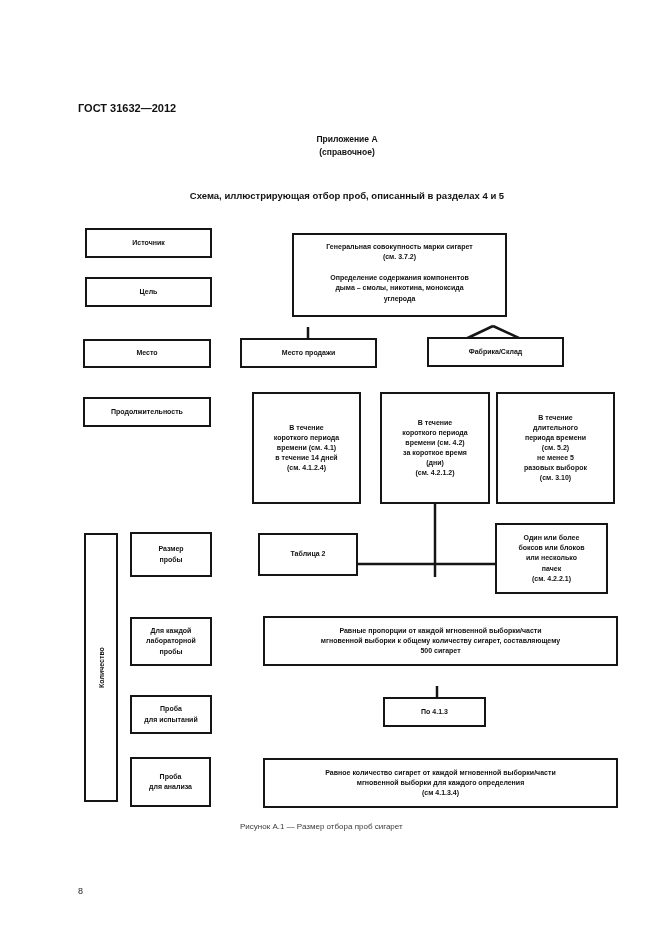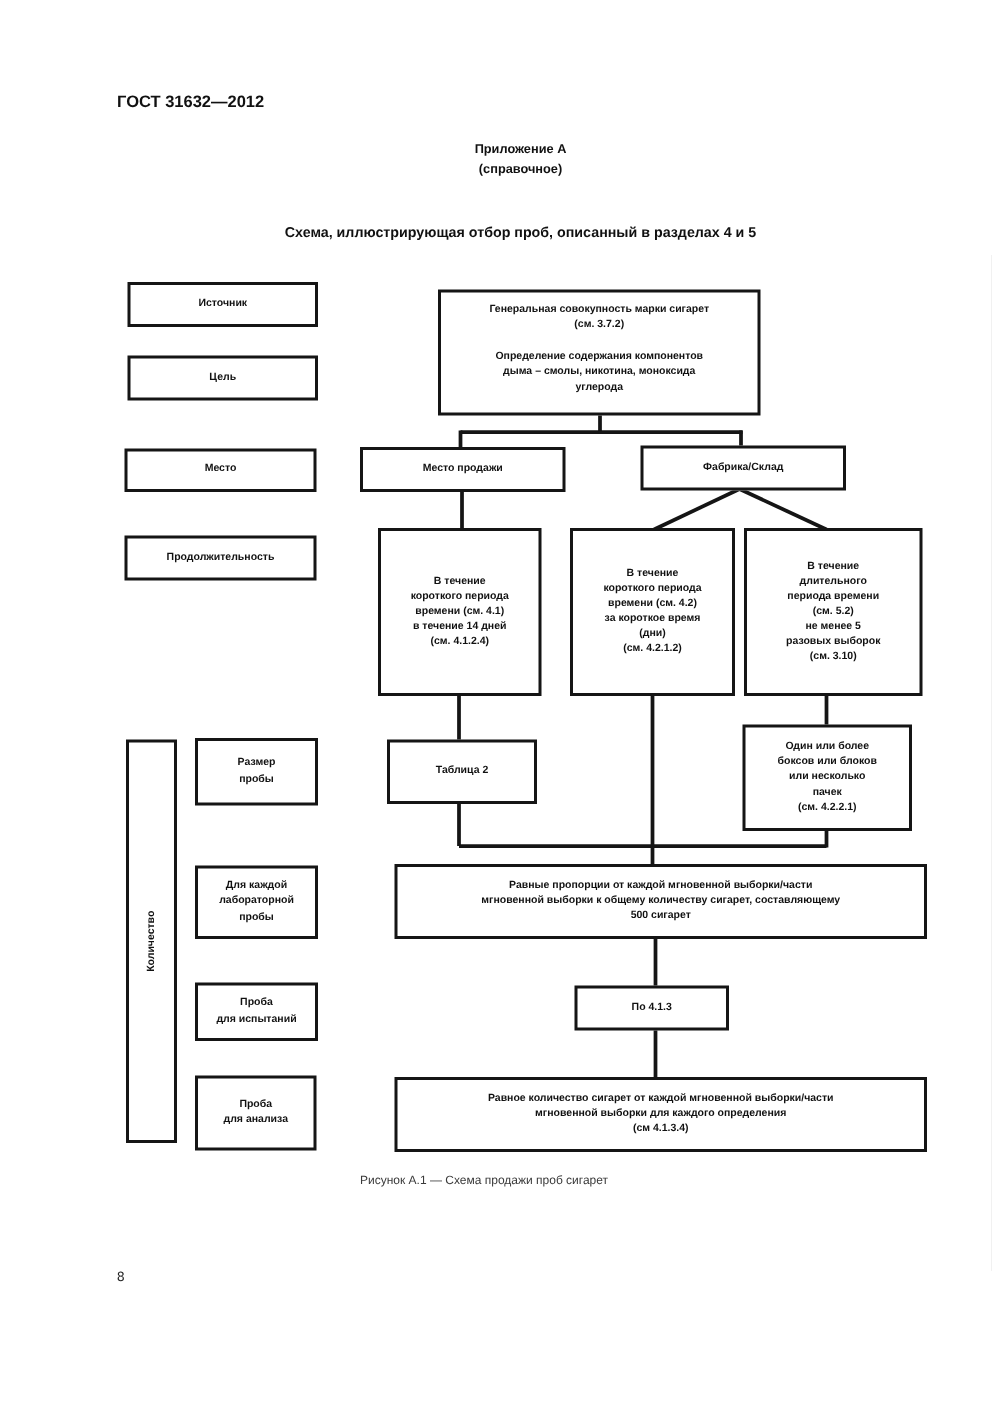--- a/index.html
+++ b/index.html
@@ -4,21 +4,21 @@
 <style>
   html,body{margin:0;padding:0;background:#e8e8e8;}
   .page{
     position:relative;
     width:661px;height:936px;
     background:#ffffff;
     font-family:"Liberation Sans", sans-serif;
     color:#111;
     overflow:hidden;
   }
-  .abs{position:absolute;box-sizing:border-box;}
+  .abs{position:absolute;box-sizing:border-box;margin-top:40px;}
   .doc-number{left:78px;top:62px;font-size:11px;font-weight:bold;}
   .appendix{left:0;top:93px;width:694px;text-align:center;font-size:8.5px;font-weight:bold;line-height:1.5;}
   .scheme-title{left:0;top:150px;width:694px;text-align:center;font-size:9.5px;font-weight:bold;}
   .box{
     border:2px solid #151515;
     display:flex;align-items:center;justify-content:center;
     text-align:center;
     font-size:7px;font-weight:bold;line-height:1.45;
     white-space:pre-line;
     background:#fff;
@@ -131,16 +131,16 @@
   <div class="abs box" style="left:263px;top:576px;width:355px;height:50px;"><span class="txt">Равные пропорции от каждой мгновенной выборки/части
 мгновенной выборки к общему количеству сигарет, составляющему
 500 сигарет</span></div>
 
   <div class="abs box" style="left:383px;top:657px;width:103px;height:30px;"><span class="txt">По 4.1.3</span></div>
 
   <div class="abs box" style="left:263px;top:718px;width:355px;height:50px;"><span class="txt">Равное количество сигарет от каждой мгновенной выборки/части
 мгновенной выборки для каждого определения
 (см 4.1.3.4)</span></div>
 
-  <div class="abs caption">Рисунок  А.1 — Схема продажи проб сигарет</div>
+  <div class="abs caption">Рисунок  А.1 — Размер отбора проб сигарет</div>
   <div class="abs page-num">8</div>
 
 </div>
 
 </body></html>

